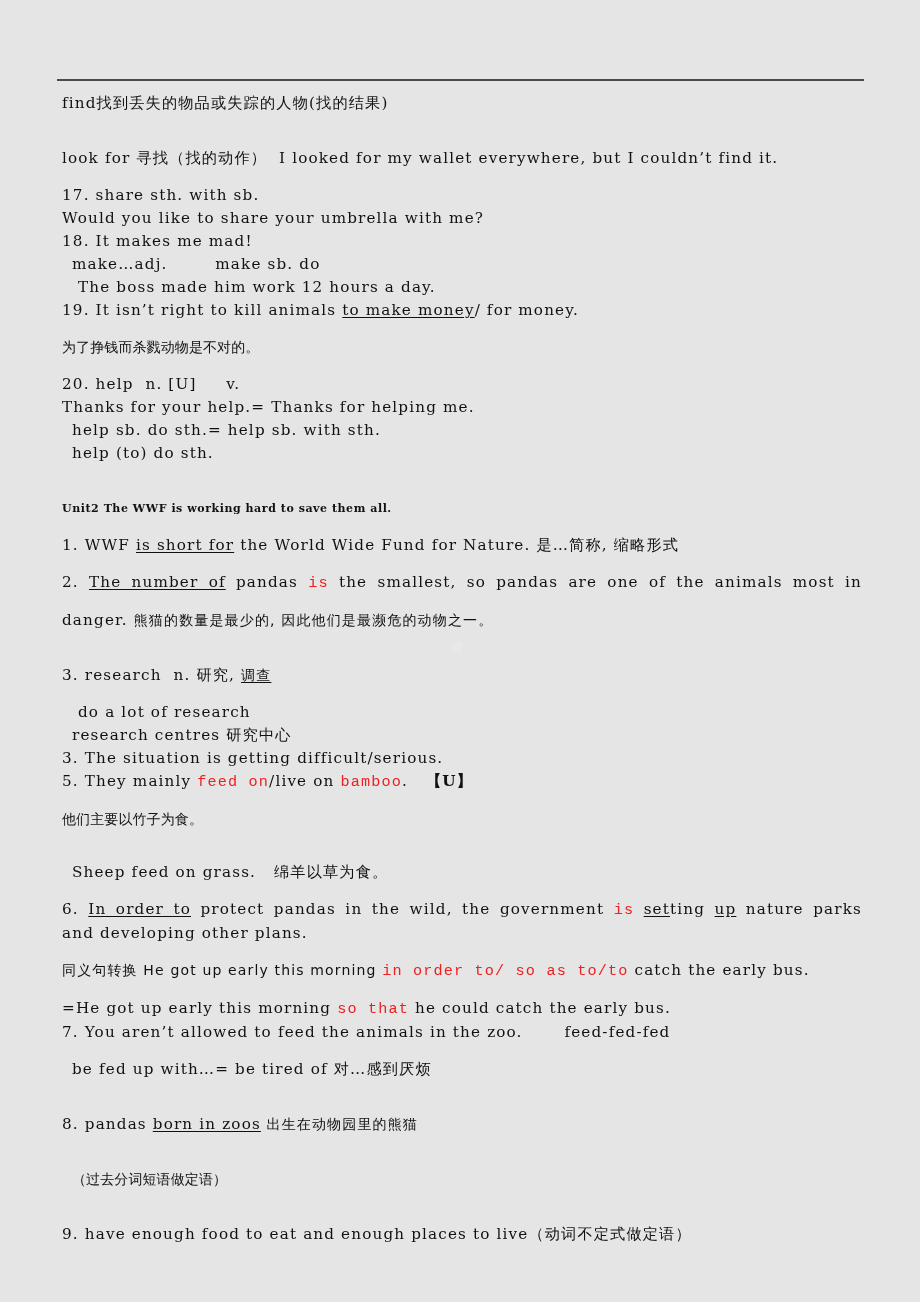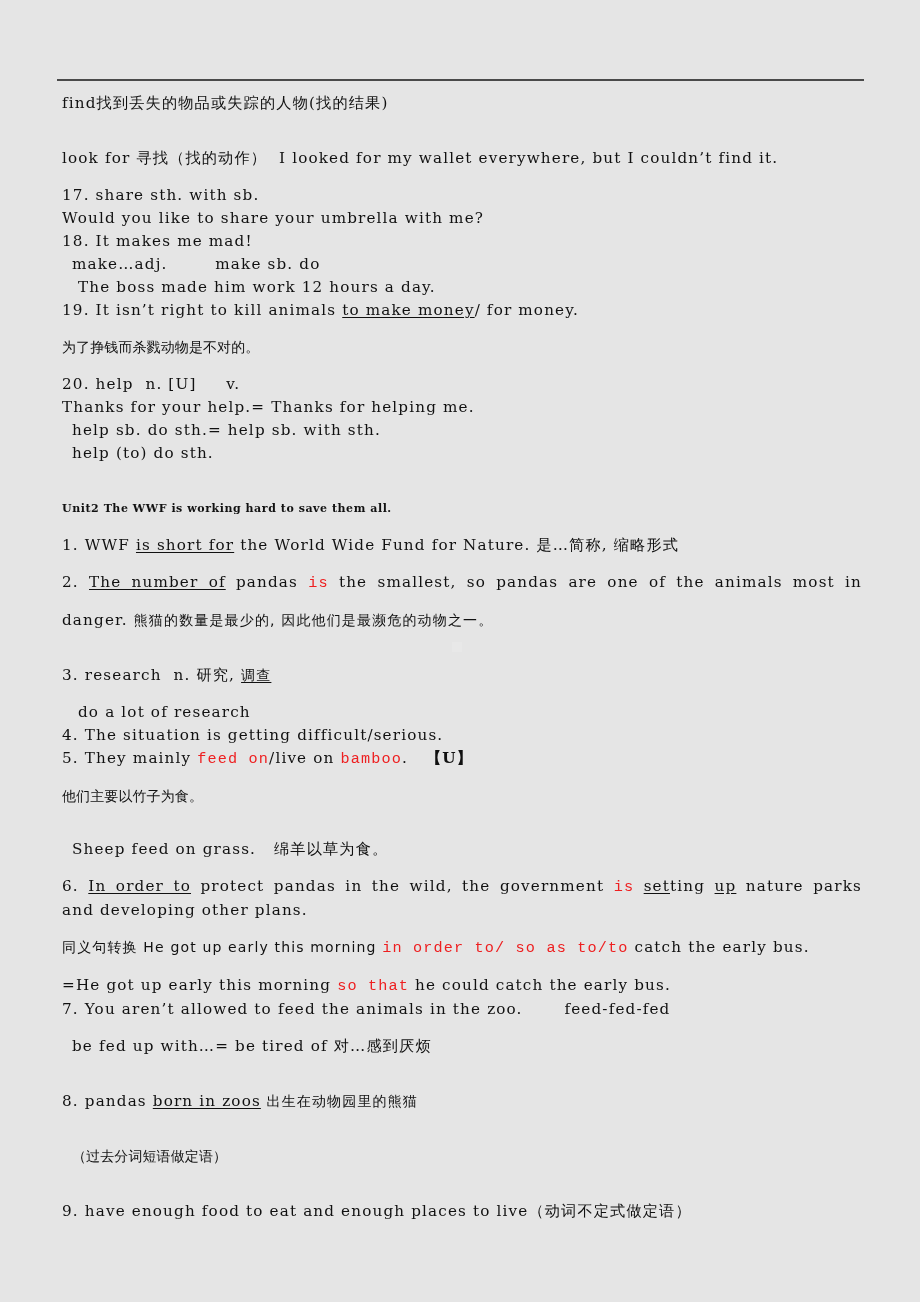--- a/index.html
+++ b/index.html
@@ -119,22 +119,23 @@
 
     <div class="ln wide gap-md"><span>1. WWF </span><span class="u">is short for</span><span> the World Wide Fund for Nature. 是…简称, 缩略形式</span></div>
 
     <div class="ln wide gap-md justify-row"><span>2. </span><span class="u">The number of</span><span> pandas </span><span class="red">is</span><span> the smallest, so pandas are one of the animals most in</span></div>
 
     <div class="ln wide gap-md"><span>danger. </span><span class="cjk">熊猫的数量是最少的, 因此他们是最濒危的动物之一。</span></div>
 
     <div class="ln wide gap-lg"><span>3. research  n. 研究, </span><span class="u cjk">调查</span></div>
 
     <div class="ln wide gap-md ind2">do a lot of research</div>
+    <div class="ln wide gap-xs ind1">research centres 研究中心</div>
 
-    <div class="ln wide gap-xs">4. The situation is getting difficult/serious.</div>
+    <div class="ln wide gap-xs">3. The situation is getting difficult/serious.</div>
 
     <div class="ln wide gap-xs"><span>5. They mainly </span><span class="red">feed on</span><span>/live on </span><span class="red">bamboo</span><span>.   </span><span class="bold">【U】</span></div>
 
     <div class="ln cjk gap-md">他们主要以竹子为食。</div>
 
     <div class="spacer-block"></div>
 
     <div class="ln wide ind1">Sheep feed on grass.   绵羊以草为食。</div>
 
     <div class="ln wide gap-md justify-row"><span>6. </span><span class="u">In order to</span><span> protect pandas in the wild, the government </span><span class="red">is</span><span> </span><span class="u">set</span><span>ting </span><span class="u">up</span><span> nature parks</span></div>

